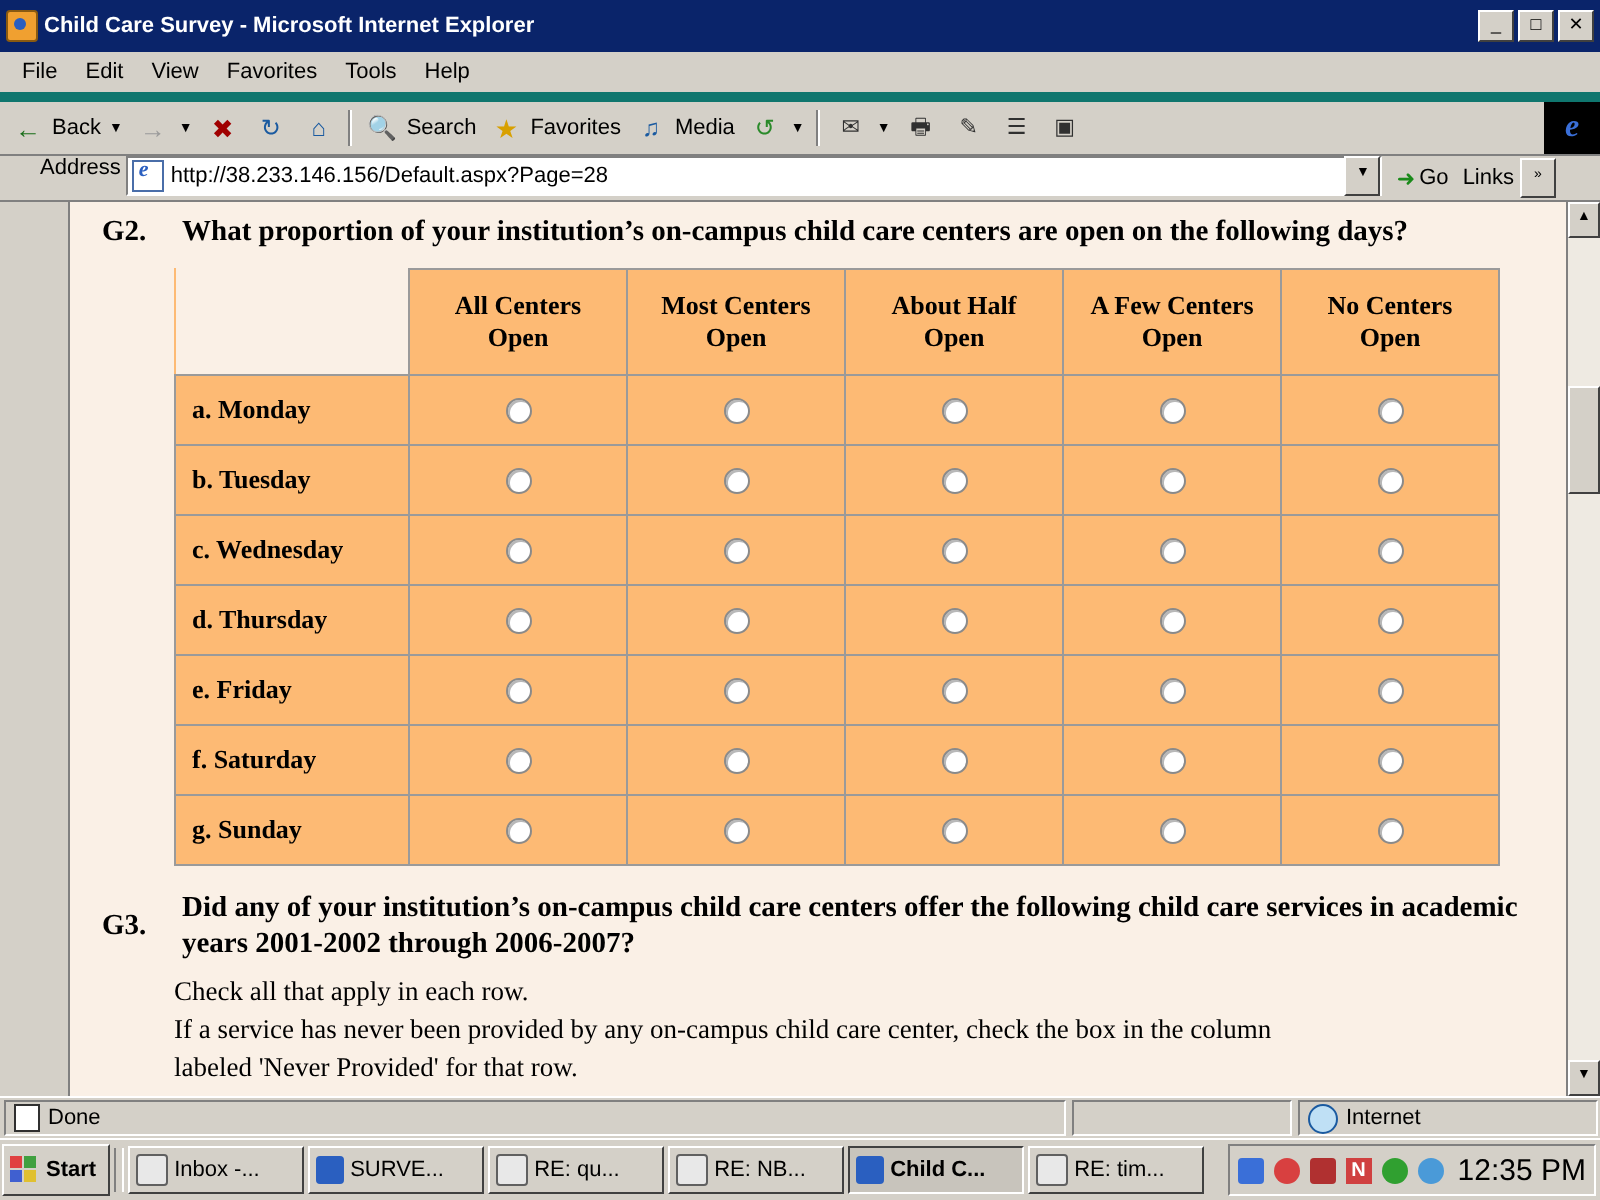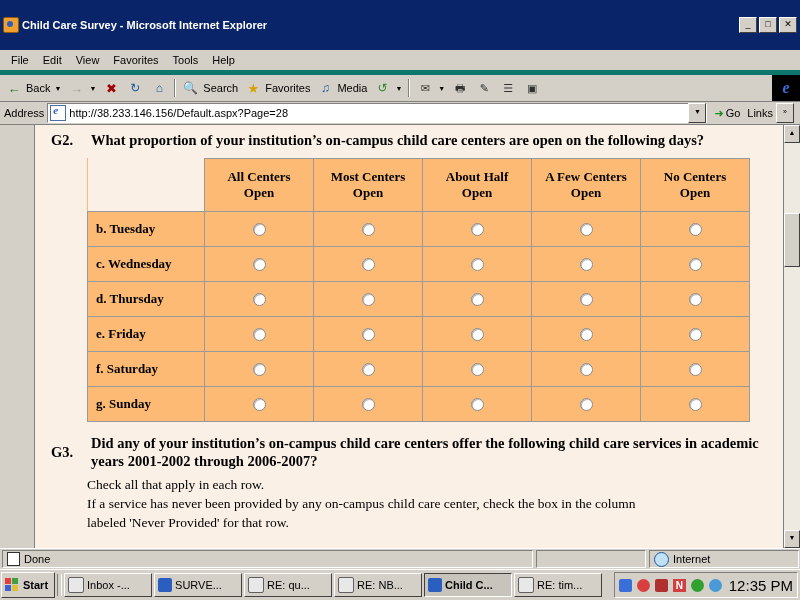--- a/index.html
+++ b/index.html
@@ -24,21 +24,21 @@
     flex-direction: column;
   }
 
   
   .titlebar {
     height: 18px;
     background: linear-gradient(to bottom, #0a246a, #1a4fa8 60%, #0a246a);
     background: #0a246a;
     display: flex;
     align-items: center;
-    padding: 16px 2px;
+    padding: 4px 2px;
     color: #fff;
   }
   .titlebar .app-icon {
     width: 14px; height: 14px;
     margin: 0 3px 0 1px;
     background: #f0a030;
     border: 1px solid #8a5a10;
     border-radius: 2px;
     position: relative;
     flex: none;
@@ -167,22 +167,21 @@
     font-weight: bold;
     font-style: italic;
     font-family: "Liberation Serif", serif;
   }
 
   
   .addressbar {
     height: 22px;
     background: #d4d0c8;
     display: flex;
-    align-items: center;
-    padding: 0 2px;
+    padding: 0 18px;
     border-bottom: 1px solid #808080;
     gap: 3px;
   }
   .addr-label { font-size: 11px; color: #000; padding-left: 2px; }
   .addr-field {
     flex: 1;
     height: 18px;
     background: #fff;
     border: 1px solid #808080;
     border-right-color: #fff;
@@ -620,20 +619,28 @@
           <tbody>
               <tr>
             <th class="corner"></th>
             <th class="colhead">All Centers Open</th>
             <th class="colhead">Most Centers Open</th>
             <th class="colhead">About Half Open</th>
             <th class="colhead">A Few Centers Open</th>
             <th class="colhead">No Centers Open</th>
           </tr>
           <tr>
+            <td class="rowlabel">a. Monday</td>
+            <td class="cell"><span class="radio"></span></td>
+            <td class="cell"><span class="radio"></span></td>
+            <td class="cell"><span class="radio"></span></td>
+            <td class="cell"><span class="radio"></span></td>
+            <td class="cell"><span class="radio"></span></td>
+          </tr>
+          <tr>
             <td class="rowlabel">b. Tuesday</td>
             <td class="cell"><span class="radio"></span></td>
             <td class="cell"><span class="radio"></span></td>
             <td class="cell"><span class="radio"></span></td>
             <td class="cell"><span class="radio"></span></td>
             <td class="cell"><span class="radio"></span></td>
           </tr>
           <tr>
             <td class="rowlabel">c. Wednesday</td>
             <td class="cell"><span class="radio"></span></td>

